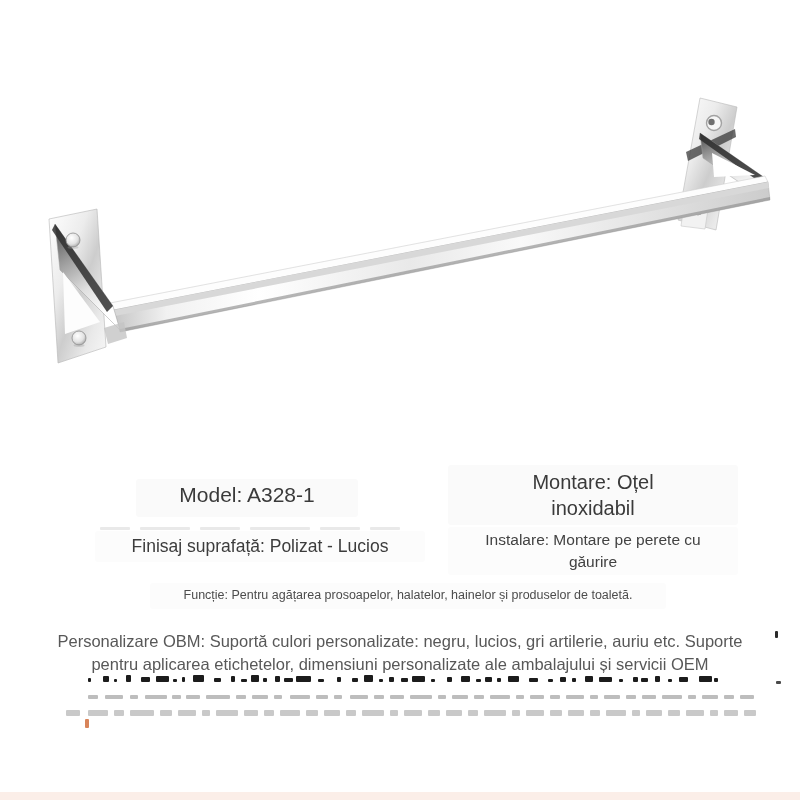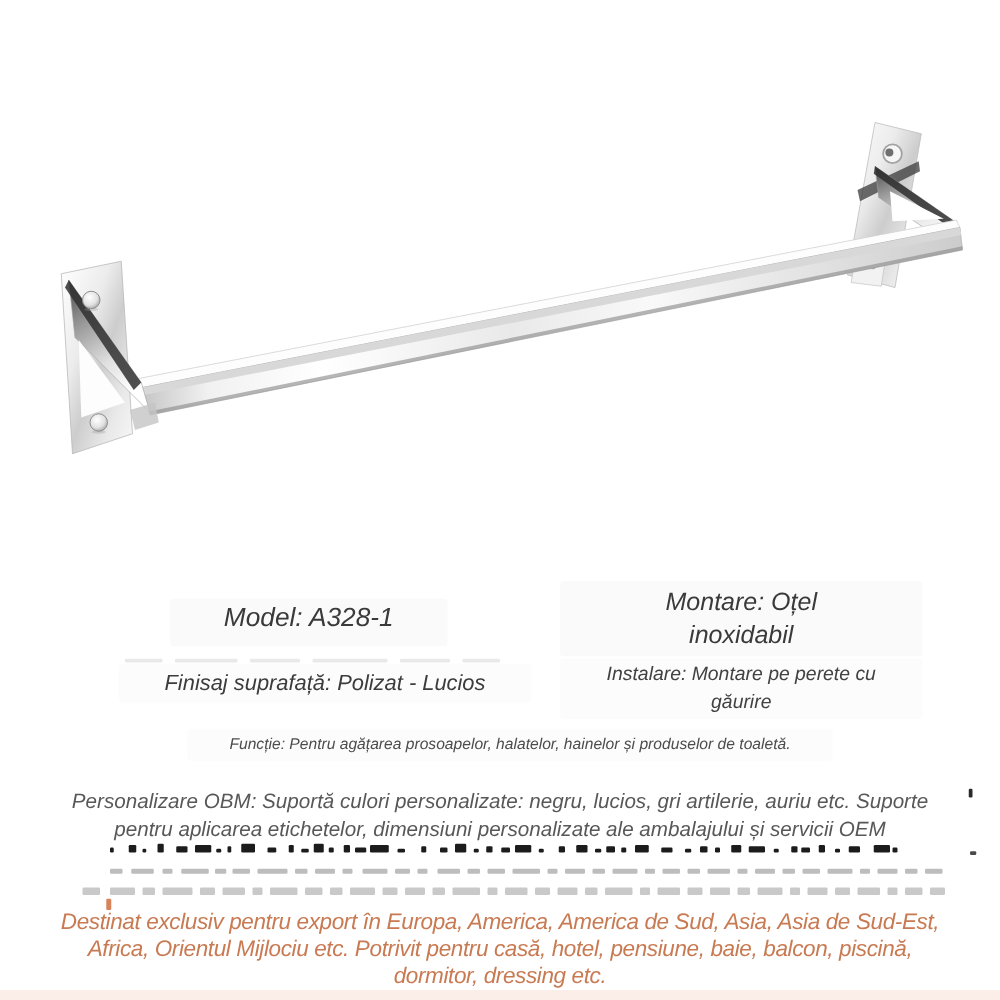--- a/index.html
+++ b/index.html
@@ -1,21 +1,20 @@
 <!DOCTYPE html>
 <html><head>
 <meta charset="utf-8">
 <style>
   html,body{margin:0;padding:0;background:#ffffff;}
   .canvas{
     position:relative;width:800px;height:800px;margin:0 auto;
     background:#ffffff;overflow:hidden;
     font-family:"Liberation Sans","DejaVu Sans",sans-serif;
     color:#3c3c3c;
-    font-style:italic;
   }
   .abs{position:absolute;}
   .photo-svg{position:absolute;left:0;top:60px;width:800px;height:360px;}
   .spec-box{position:absolute;border-radius:3px;}
   .bg-a{background:#fafafa;}
   .bg-b{background:#fcfcfc;}
   .txt{position:absolute;text-align:center;white-space:pre-line;}
   .model-text{left:136px;top:483px;width:222px;font-size:21px;color:#3a3a3a;}
   .material-text{left:448px;top:469px;width:290px;font-size:20px;line-height:26px;color:#3a3a3a;}
   .finisaj-text{left:95px;top:536px;width:330px;font-size:17.5px;color:#3c3c3c;}
@@ -108,23 +107,20 @@
 
   <div class="txt model-text">Model: A328-1</div>
   <div class="txt material-text">Montare: Oțel
 inoxidabil</div>
   <div class="txt instalare-text">Instalare: Montare pe perete cu
 găurire</div>
   <div class="txt finisaj-text">Finisaj suprafață: Polizat - Lucios</div>
   <div class="txt functie-text">Funcție: Pentru agățarea prosoapelor, halatelor, hainelor și produselor de toaletă.</div>
   <div class="txt personalizare-text">Personalizare OBM: Suportă culori personalizate: negru, lucios, gri artilerie, auriu etc. Suporte
 pentru aplicarea etichetelor, dimensiuni personalizate ale ambalajului și servicii OEM</div>
-  <div class="txt orange-text">Destinat exclusiv pentru export în Europa, America, America de Sud, Asia, Asia de Sud-Est,
-Africa, Orientul Mijlociu etc. Potrivit pentru casă, hotel, pensiune, baie, balcon, piscină,
-dormitor, dressing etc.</div>
 
   <div>
       <div class="frag" style="left: 88px; top: 678px; width: 3px; height: 4px; background: rgb(28, 28, 28);"></div>
       <div class="frag" style="left: 103px; top: 676px; width: 6px; height: 6px; background: rgb(28, 28, 28);"></div>
       <div class="frag" style="left: 114px; top: 679px; width: 3px; height: 3px; background: rgb(28, 28, 28);"></div>
       <div class="frag" style="left: 126px; top: 675px; width: 5px; height: 7px; background: rgb(28, 28, 28);"></div>
       <div class="frag" style="left: 141px; top: 677px; width: 9px; height: 5px; background: rgb(28, 28, 28);"></div>
       <div class="frag" style="left: 156px; top: 676px; width: 13px; height: 6px; background: rgb(28, 28, 28);"></div>
       <div class="frag" style="left: 173px; top: 679px; width: 4px; height: 3px; background: rgb(28, 28, 28);"></div>
       <div class="frag" style="left: 182px; top: 677px; width: 3px; height: 5px; background: rgb(28, 28, 28);"></div>

